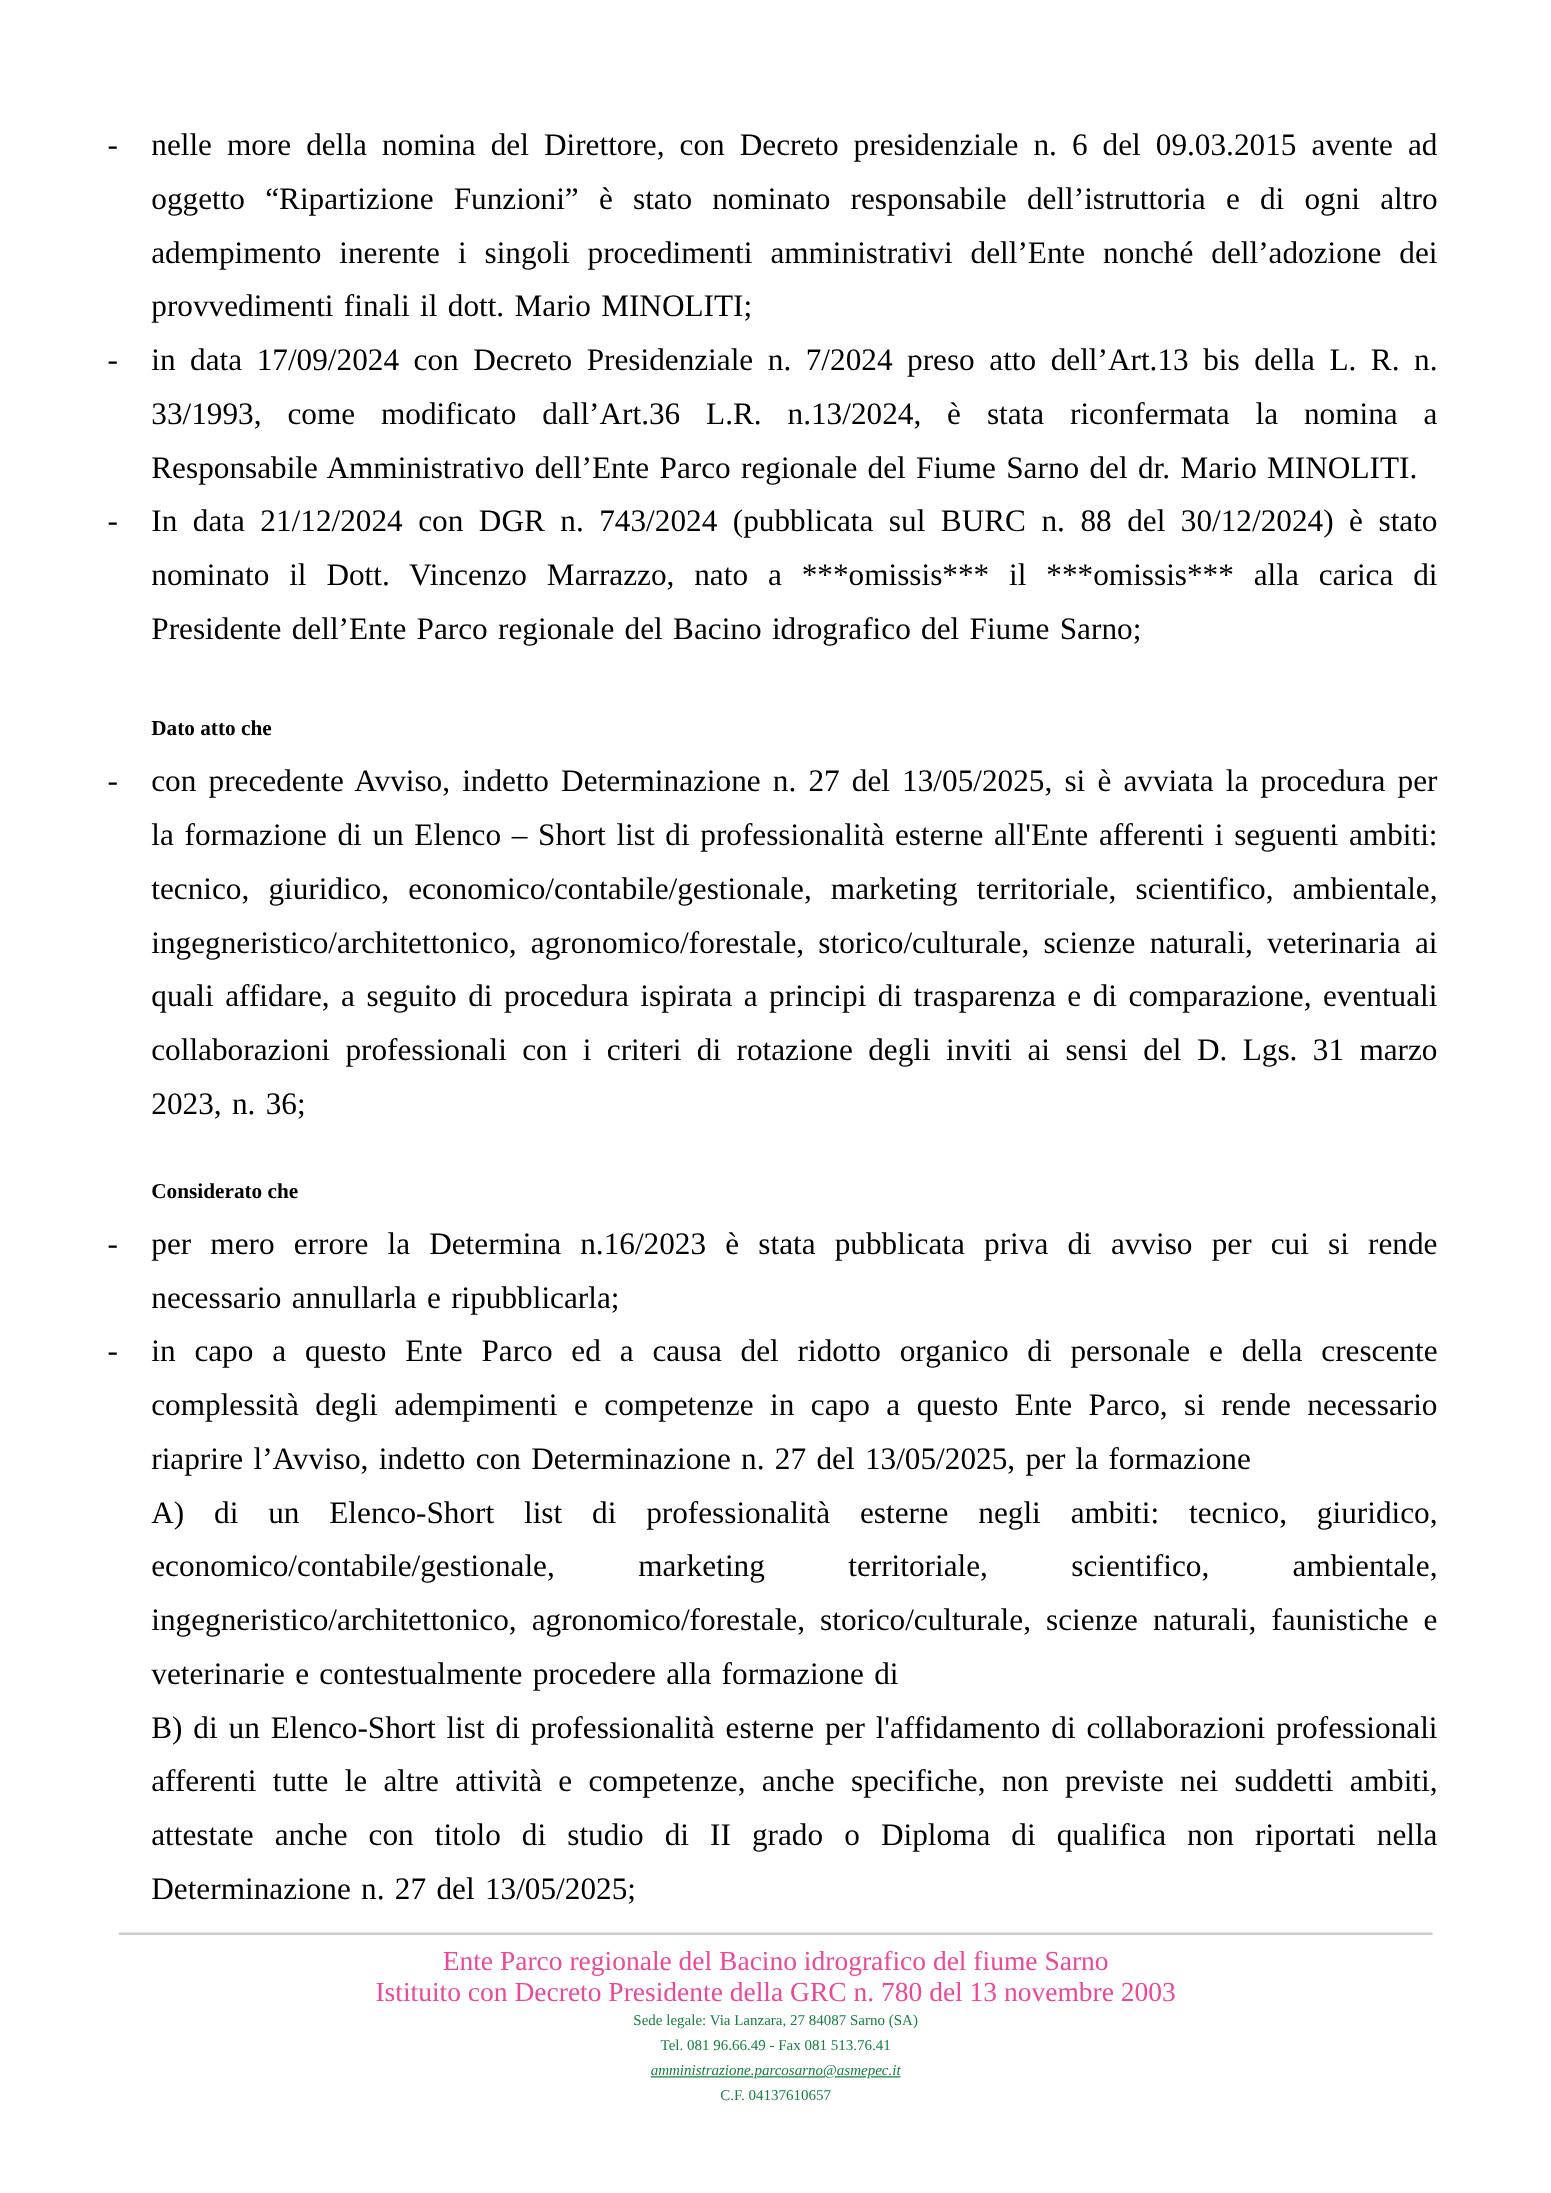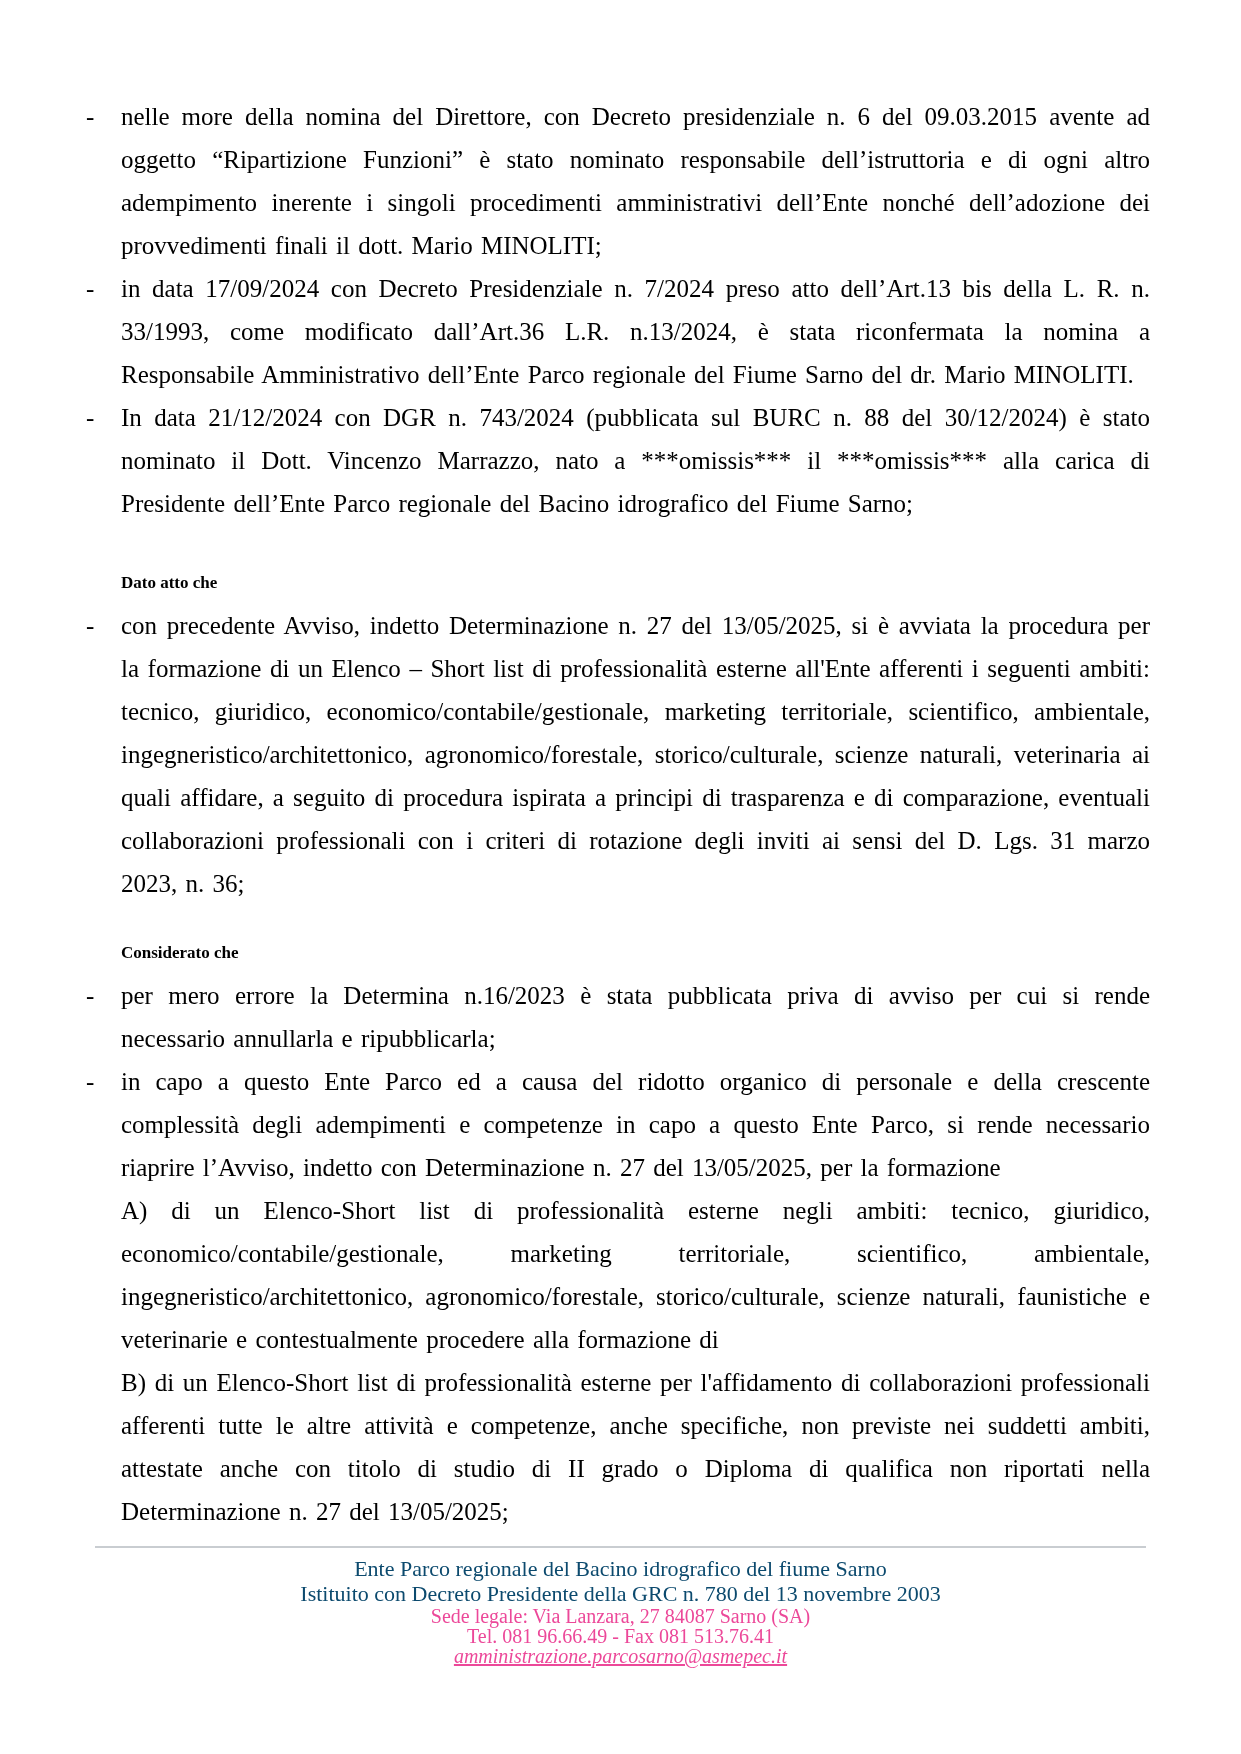--- a/index.html
+++ b/index.html
@@ -47,26 +47,26 @@
     text-align: center;
   }
   .footer-rule {
     border: none;
     border-top: 2px solid #c9cdd1;
     margin: 0 95px 8px 95px;
   }
   .f-org {
     font-size: 22px;
     line-height: 25px;
-    color: #0c4a6e;
+    color: #ec4899;
   }
   .f-small {
-    font-size: 20px;
+    font-size: 12px;
     line-height: 20px;
-    color: #ec4899;
+    color: #15803d;
   }
   .f-email span {
     text-decoration: underline;
     cursor: pointer;
     font-style: italic;
   }
 </style>
 </head>
 <body>
 
@@ -120,15 +120,16 @@
 
   <div class="footer">
     <hr class="footer-rule">
     <div class="f-org">Ente Parco regionale del Bacino idrografico del fiume Sarno</div>
     <div class="f-org">Istituito con Decreto Presidente della GRC n. 780 del 13 novembre 2003</div>
     <div class="f-small">Sede legale: Via Lanzara, 27 84087 Sarno (SA)</div>
     <div class="f-small">Tel. 081 96.66.49 - Fax 081 513.76.41</div>
     <div class="f-small f-email">
       <span>amministrazione.parcosarno@asmepec.it</span>
     </div>
+    <div class="f-small">C.F. 04137610657</div>
   </div>
 
 </div>
 
 </body></html>

